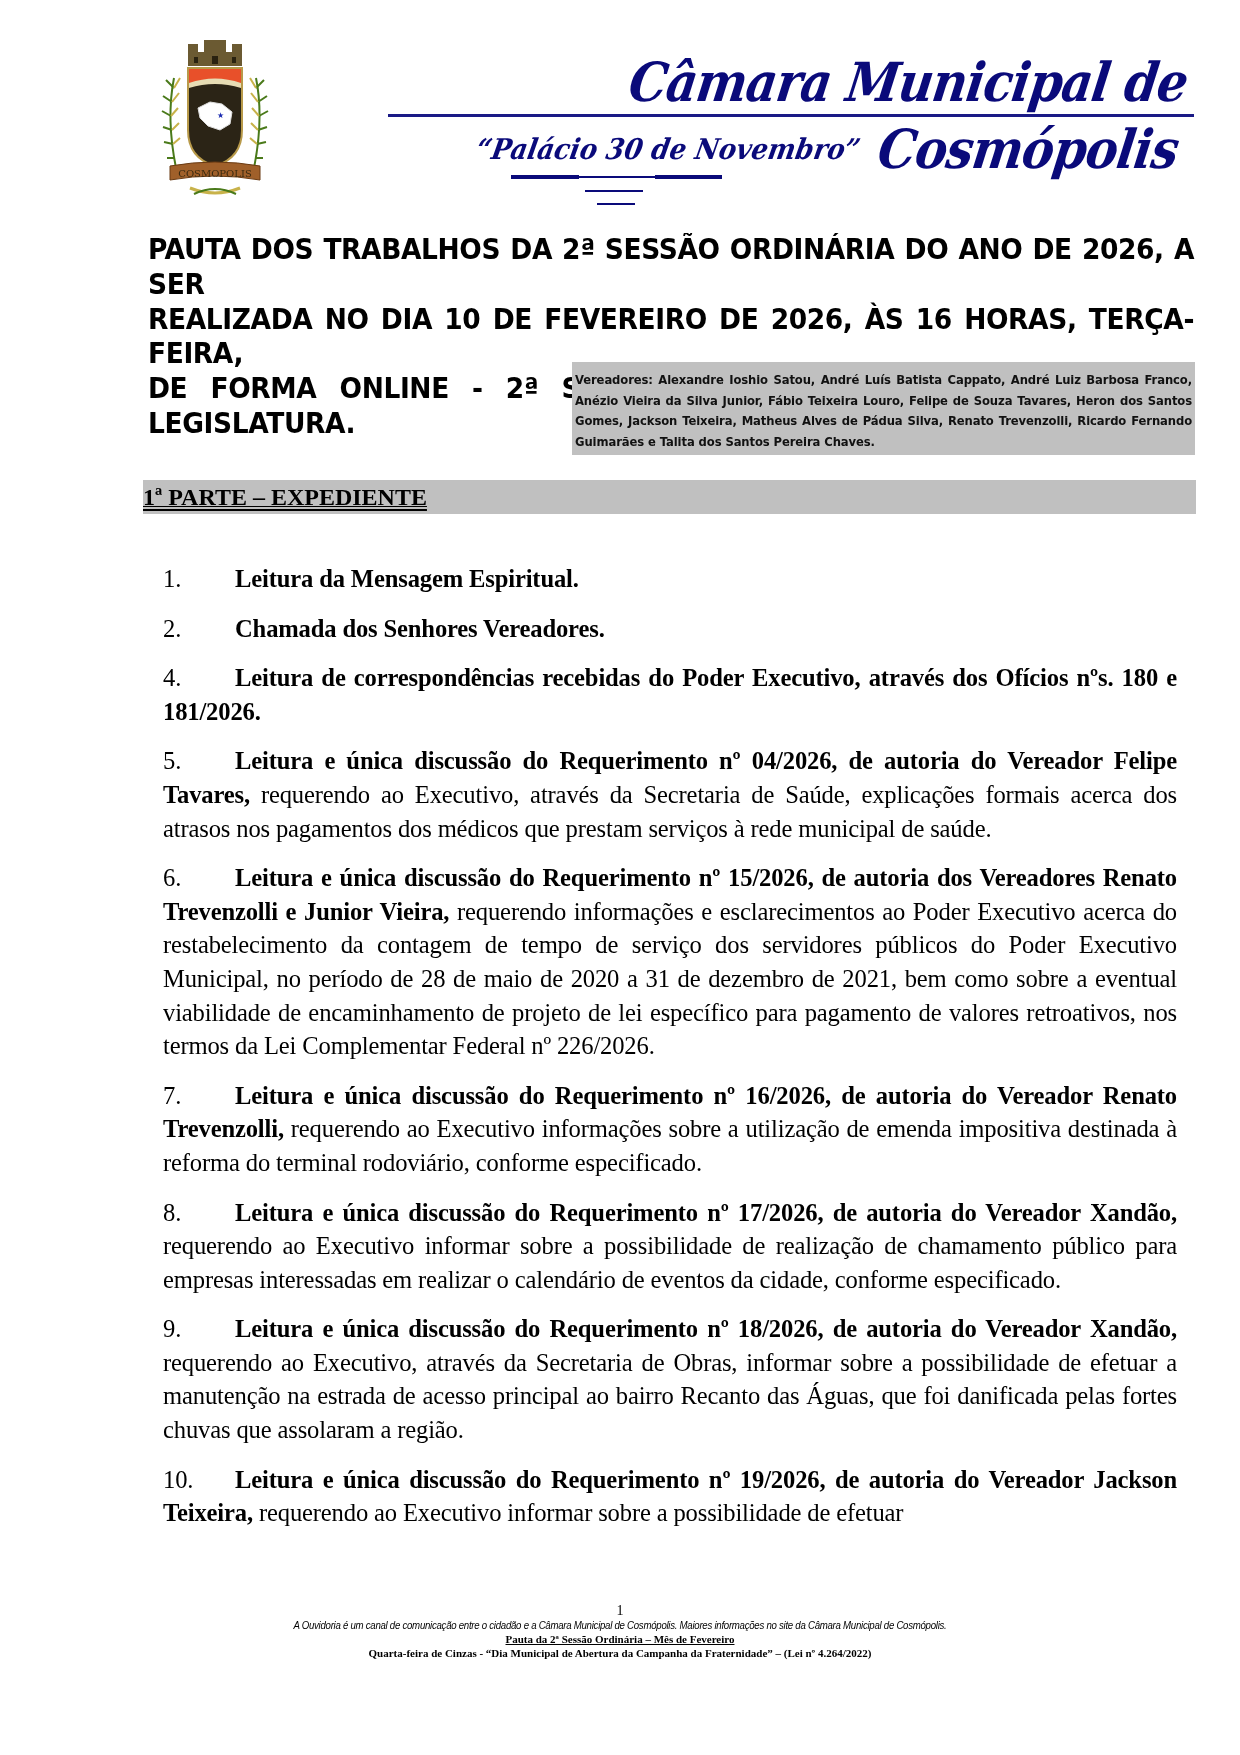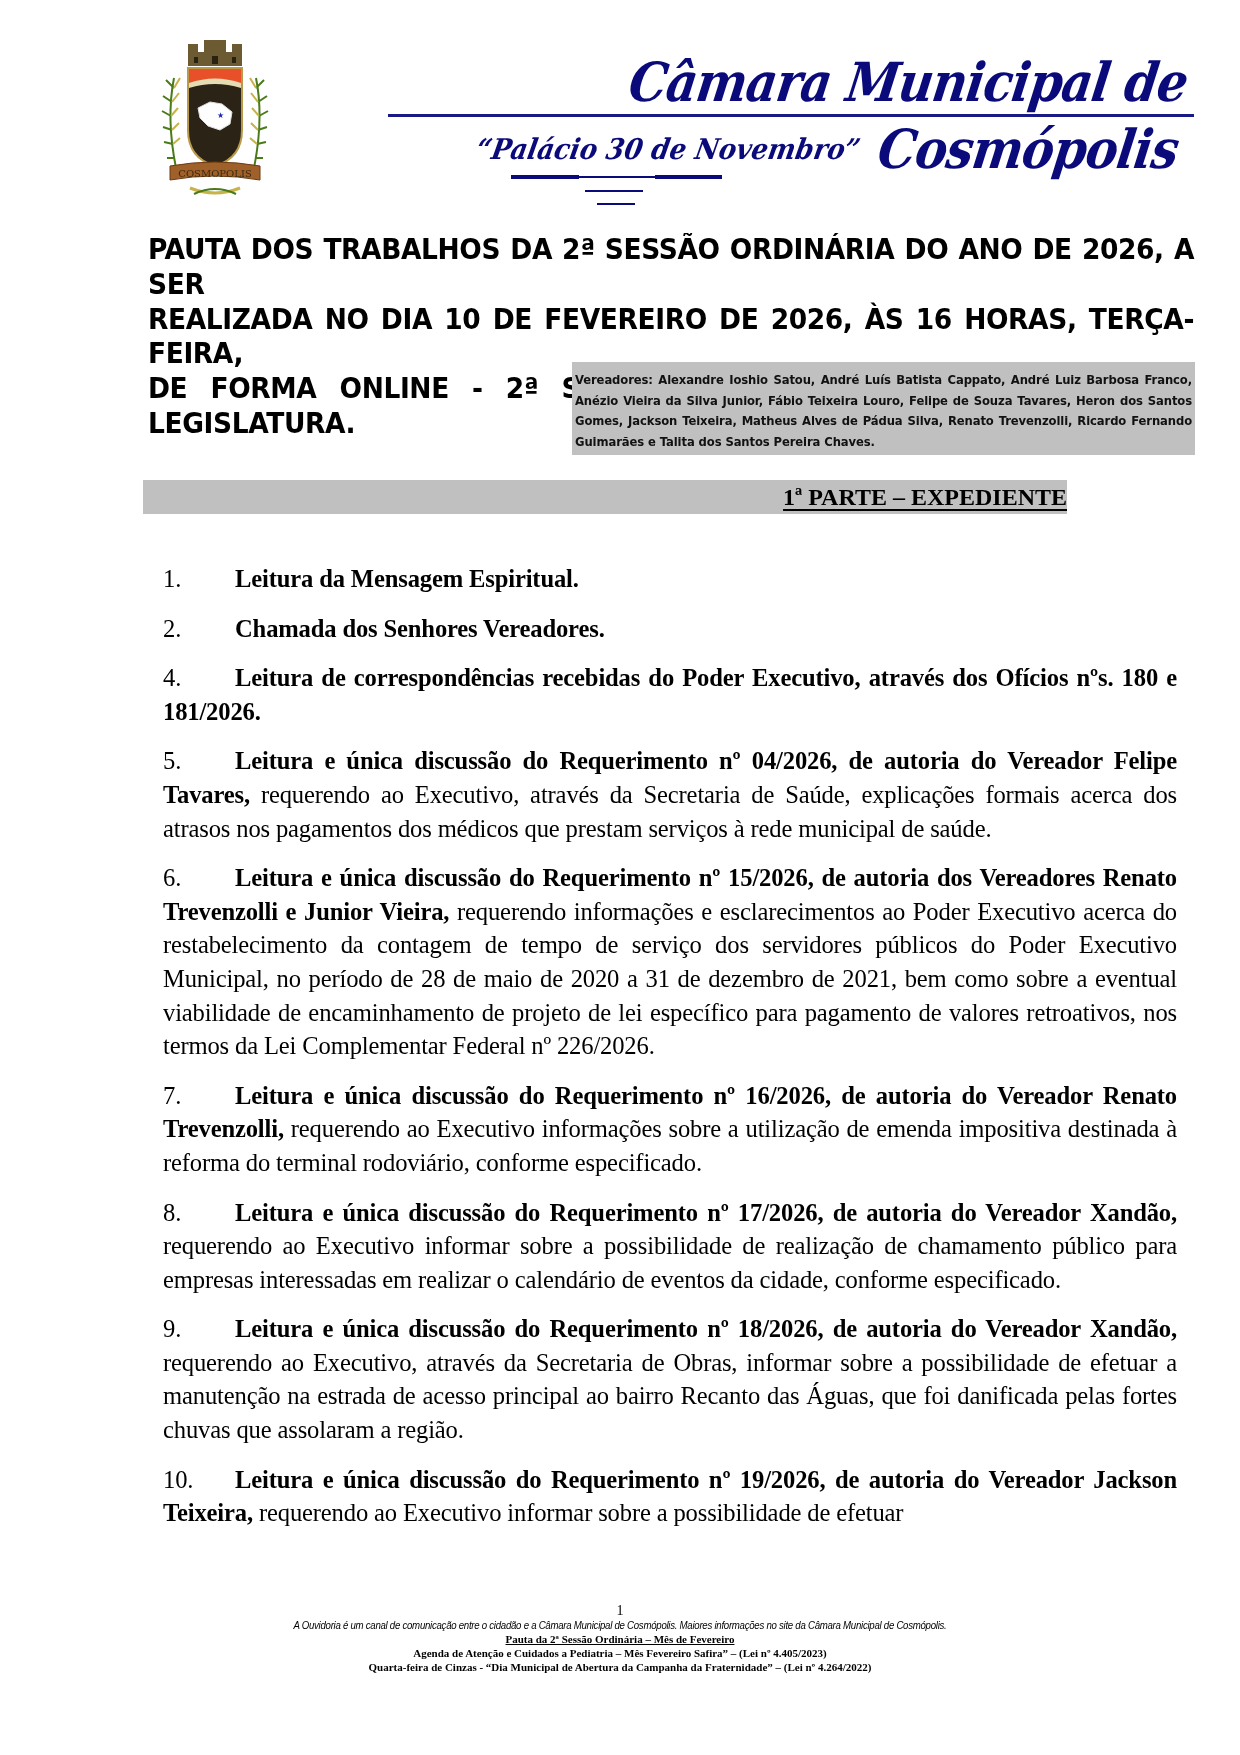--- a/index.html
+++ b/index.html
@@ -17,22 +17,22 @@
 
   .pauta-title { position: absolute; left: 148px; top: 232px; width: 1046px;
     font-family: "DejaVu Sans", sans-serif; font-weight: bold; font-size: 26.5px; line-height: 33px; text-transform: uppercase;
     letter-spacing: -0.4px; text-align: justify; text-align-last: justify; transform: scaleY(1.05); transform-origin: left top; }
   .pauta-title span { display: block; text-align: justify; text-align-last: justify; }
 
   .vereadores { position: absolute; left: 572px; top: 362px; width: 617px; background: #c0c0c0;
     font-family: "DejaVu Sans", sans-serif; font-weight: bold; font-size: 11.6px; line-height: 20.5px; padding: 8px 3px 3px 3px;
     text-align: justify; color: #111; letter-spacing: -0.1px; }
 
-  .section-bar { position: absolute; left: 143px; top: 480px; width: 924px; height: 34px; background: #c0c0c0;
-    text-align: right; }
+  .section-bar { position: absolute; left: 143px; top: 480px; width: 1053px; height: 34px; background: #c0c0c0;
+    text-align: left; text-decoration: underline; }
   .section-bar span { font-family: "Liberation Serif", serif; font-weight: bold; font-size: 24px; line-height: 34px;
     text-decoration: underline; text-underline-offset: 4px; }
 
   .items { position: absolute; left: 147px; top: 546px; width: 1046px; font-size: 24.6px; line-height: 33.6px;
     text-align: justify; letter-spacing: -0.15px; }
   .item { margin: 16px; text-align: justify; }
   .num { display: inline-block; width: 72px; font-weight: normal; }
   .b { font-weight: bold; }
 
   .footer { position: absolute; left: 0; top: 1604px; width: 1240px; text-align: center; }
@@ -113,15 +113,14 @@
   <p class="item"><span class="num">7.</span><span class="b">Leitura e única discussão do Requerimento nº 16/2026, de autoria do Vereador Renato Trevenzolli,</span><span> requerendo ao Executivo informações sobre a utilização de emenda impositiva destinada à reforma do terminal rodoviário, conforme especificado.</span></p>
   <p class="item"><span class="num">8.</span><span class="b">Leitura e única discussão do Requerimento nº 17/2026, de autoria do Vereador Xandão,</span><span> requerendo ao Executivo informar sobre a possibilidade de realização de chamamento público para empresas interessadas em realizar o calendário de eventos da cidade, conforme especificado.</span></p>
   <p class="item"><span class="num">9.</span><span class="b">Leitura e única discussão do Requerimento nº 18/2026, de autoria do Vereador Xandão,</span><span> requerendo ao Executivo, através da Secretaria de Obras, informar sobre a possibilidade de efetuar a manutenção na estrada de acesso principal ao bairro Recanto das Águas, que foi danificada pelas fortes chuvas que assolaram a região.</span></p>
   <p class="item"><span class="num">10.</span><span class="b">Leitura e única discussão do Requerimento nº 19/2026, de autoria do Vereador Jackson Teixeira,</span><span> requerendo ao Executivo informar sobre a possibilidade de efetuar</span></p>
 </div>
 
 <div class="footer">
   <div class="page-num">1</div>
   <div class="ouv">A Ouvidoria é um canal de comunicação entre o cidadão e a Câmara Municipal de Cosmópolis. Maiores informações no site da Câmara Municipal de Cosmópolis.</div>
   <div class="f-line u">Pauta da 2ª Sessão Ordinária – Mês de Fevereiro</div>
-  <div class="f-line">Agenda de Atenção e Cuidados a Pediatria – Mês Fevereiro Safira” – (Lei nº 4.405/2023)</div>
   <div class="f-line">Quarta-feira de Cinzas -  “Dia Municipal de Abertura da Campanha da Fraternidade” – (Lei nº 4.264/2022)</div>
 </div>
 
 </body></html>

